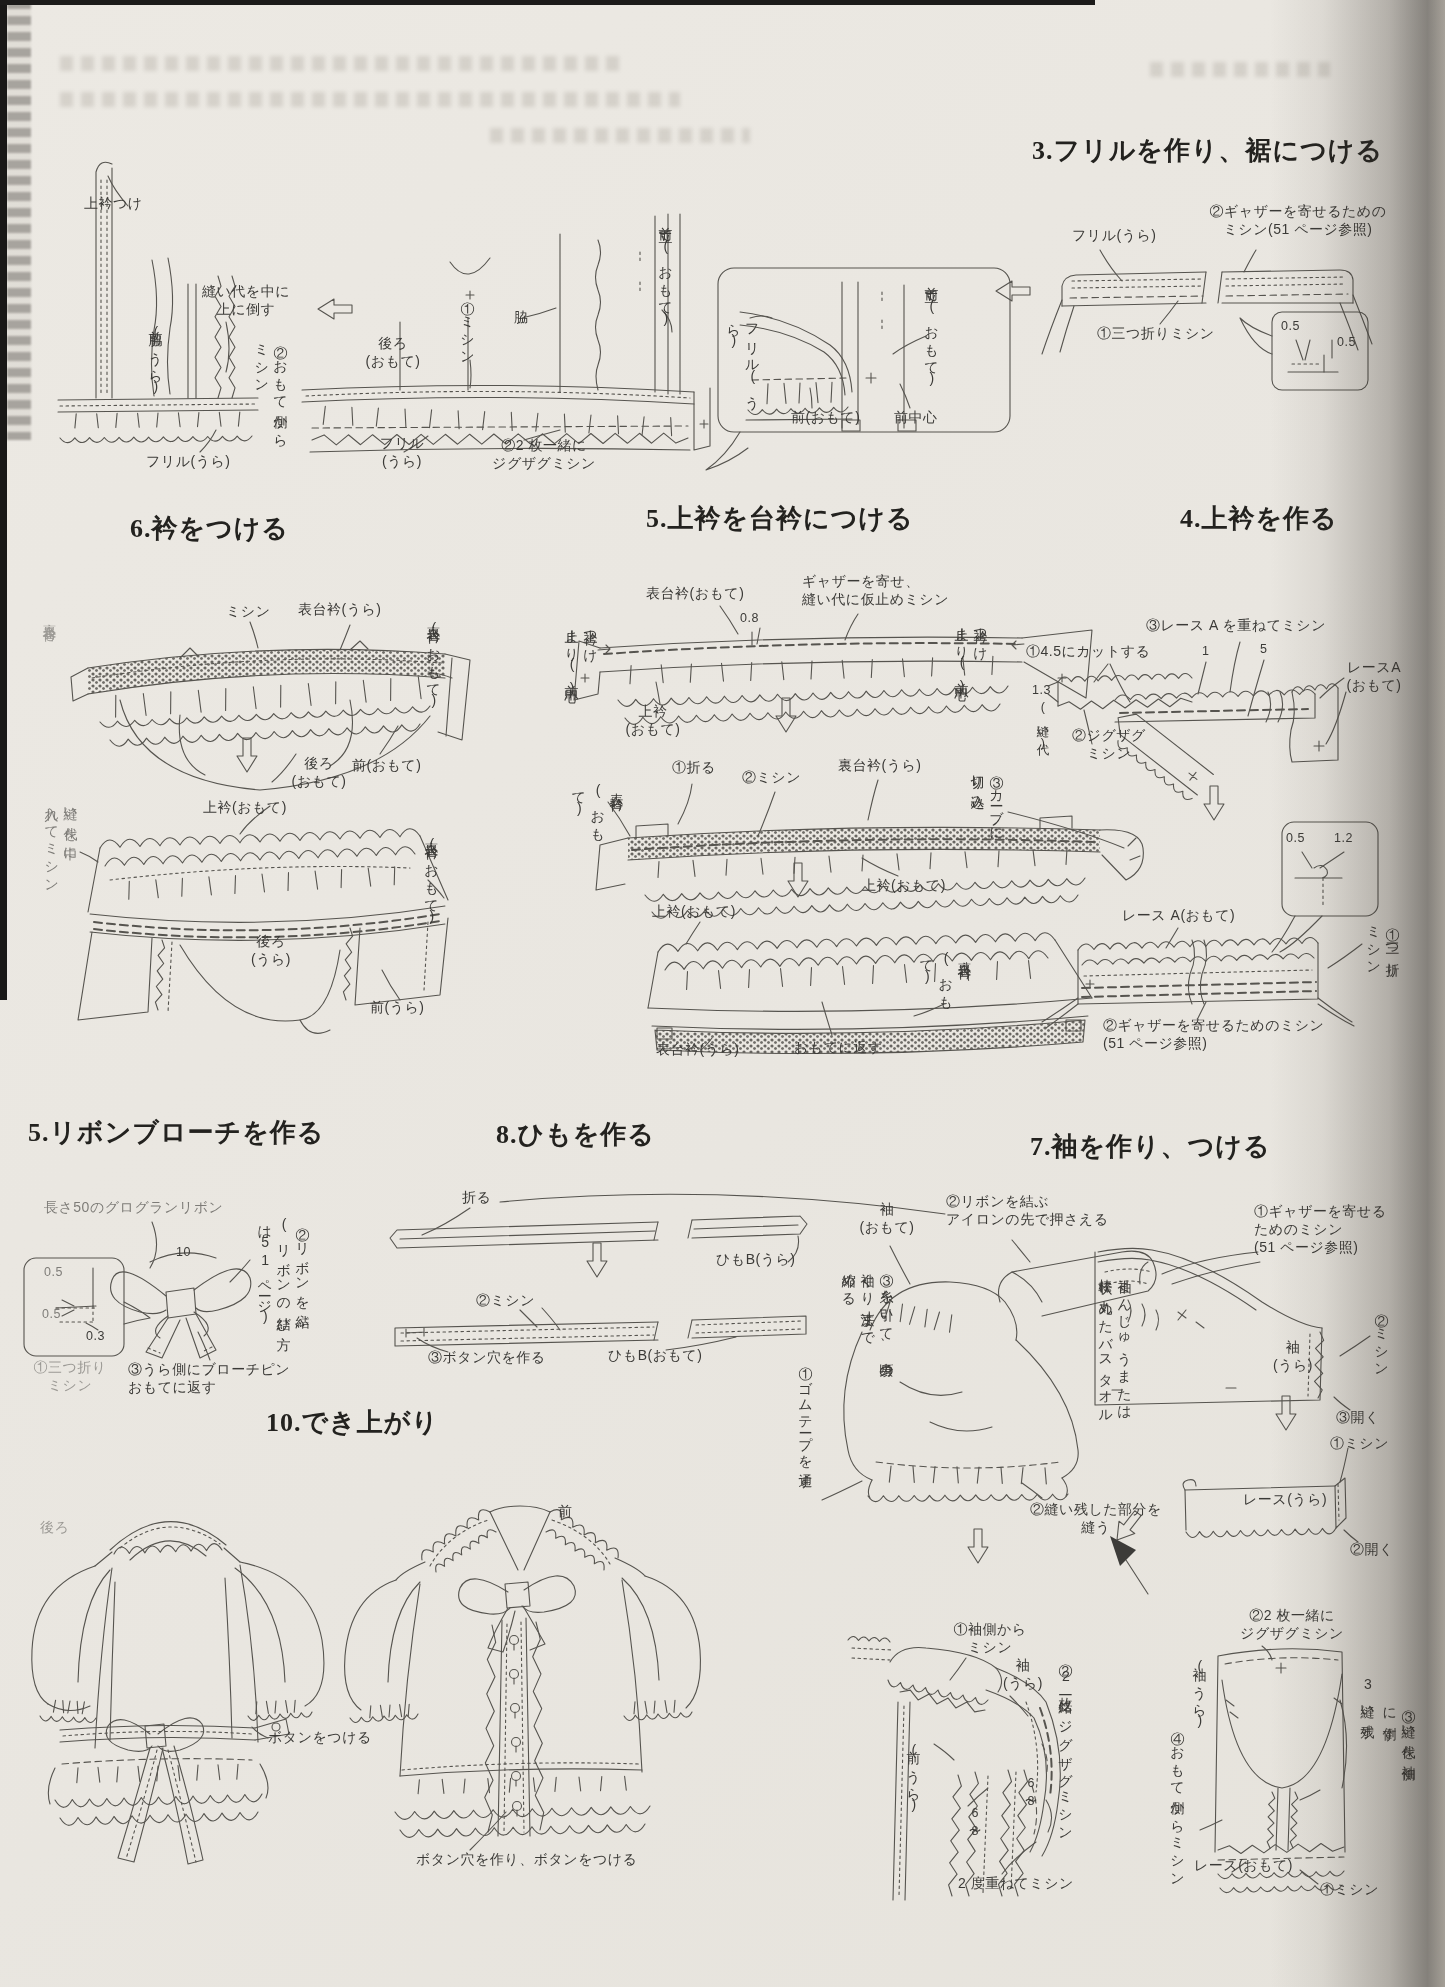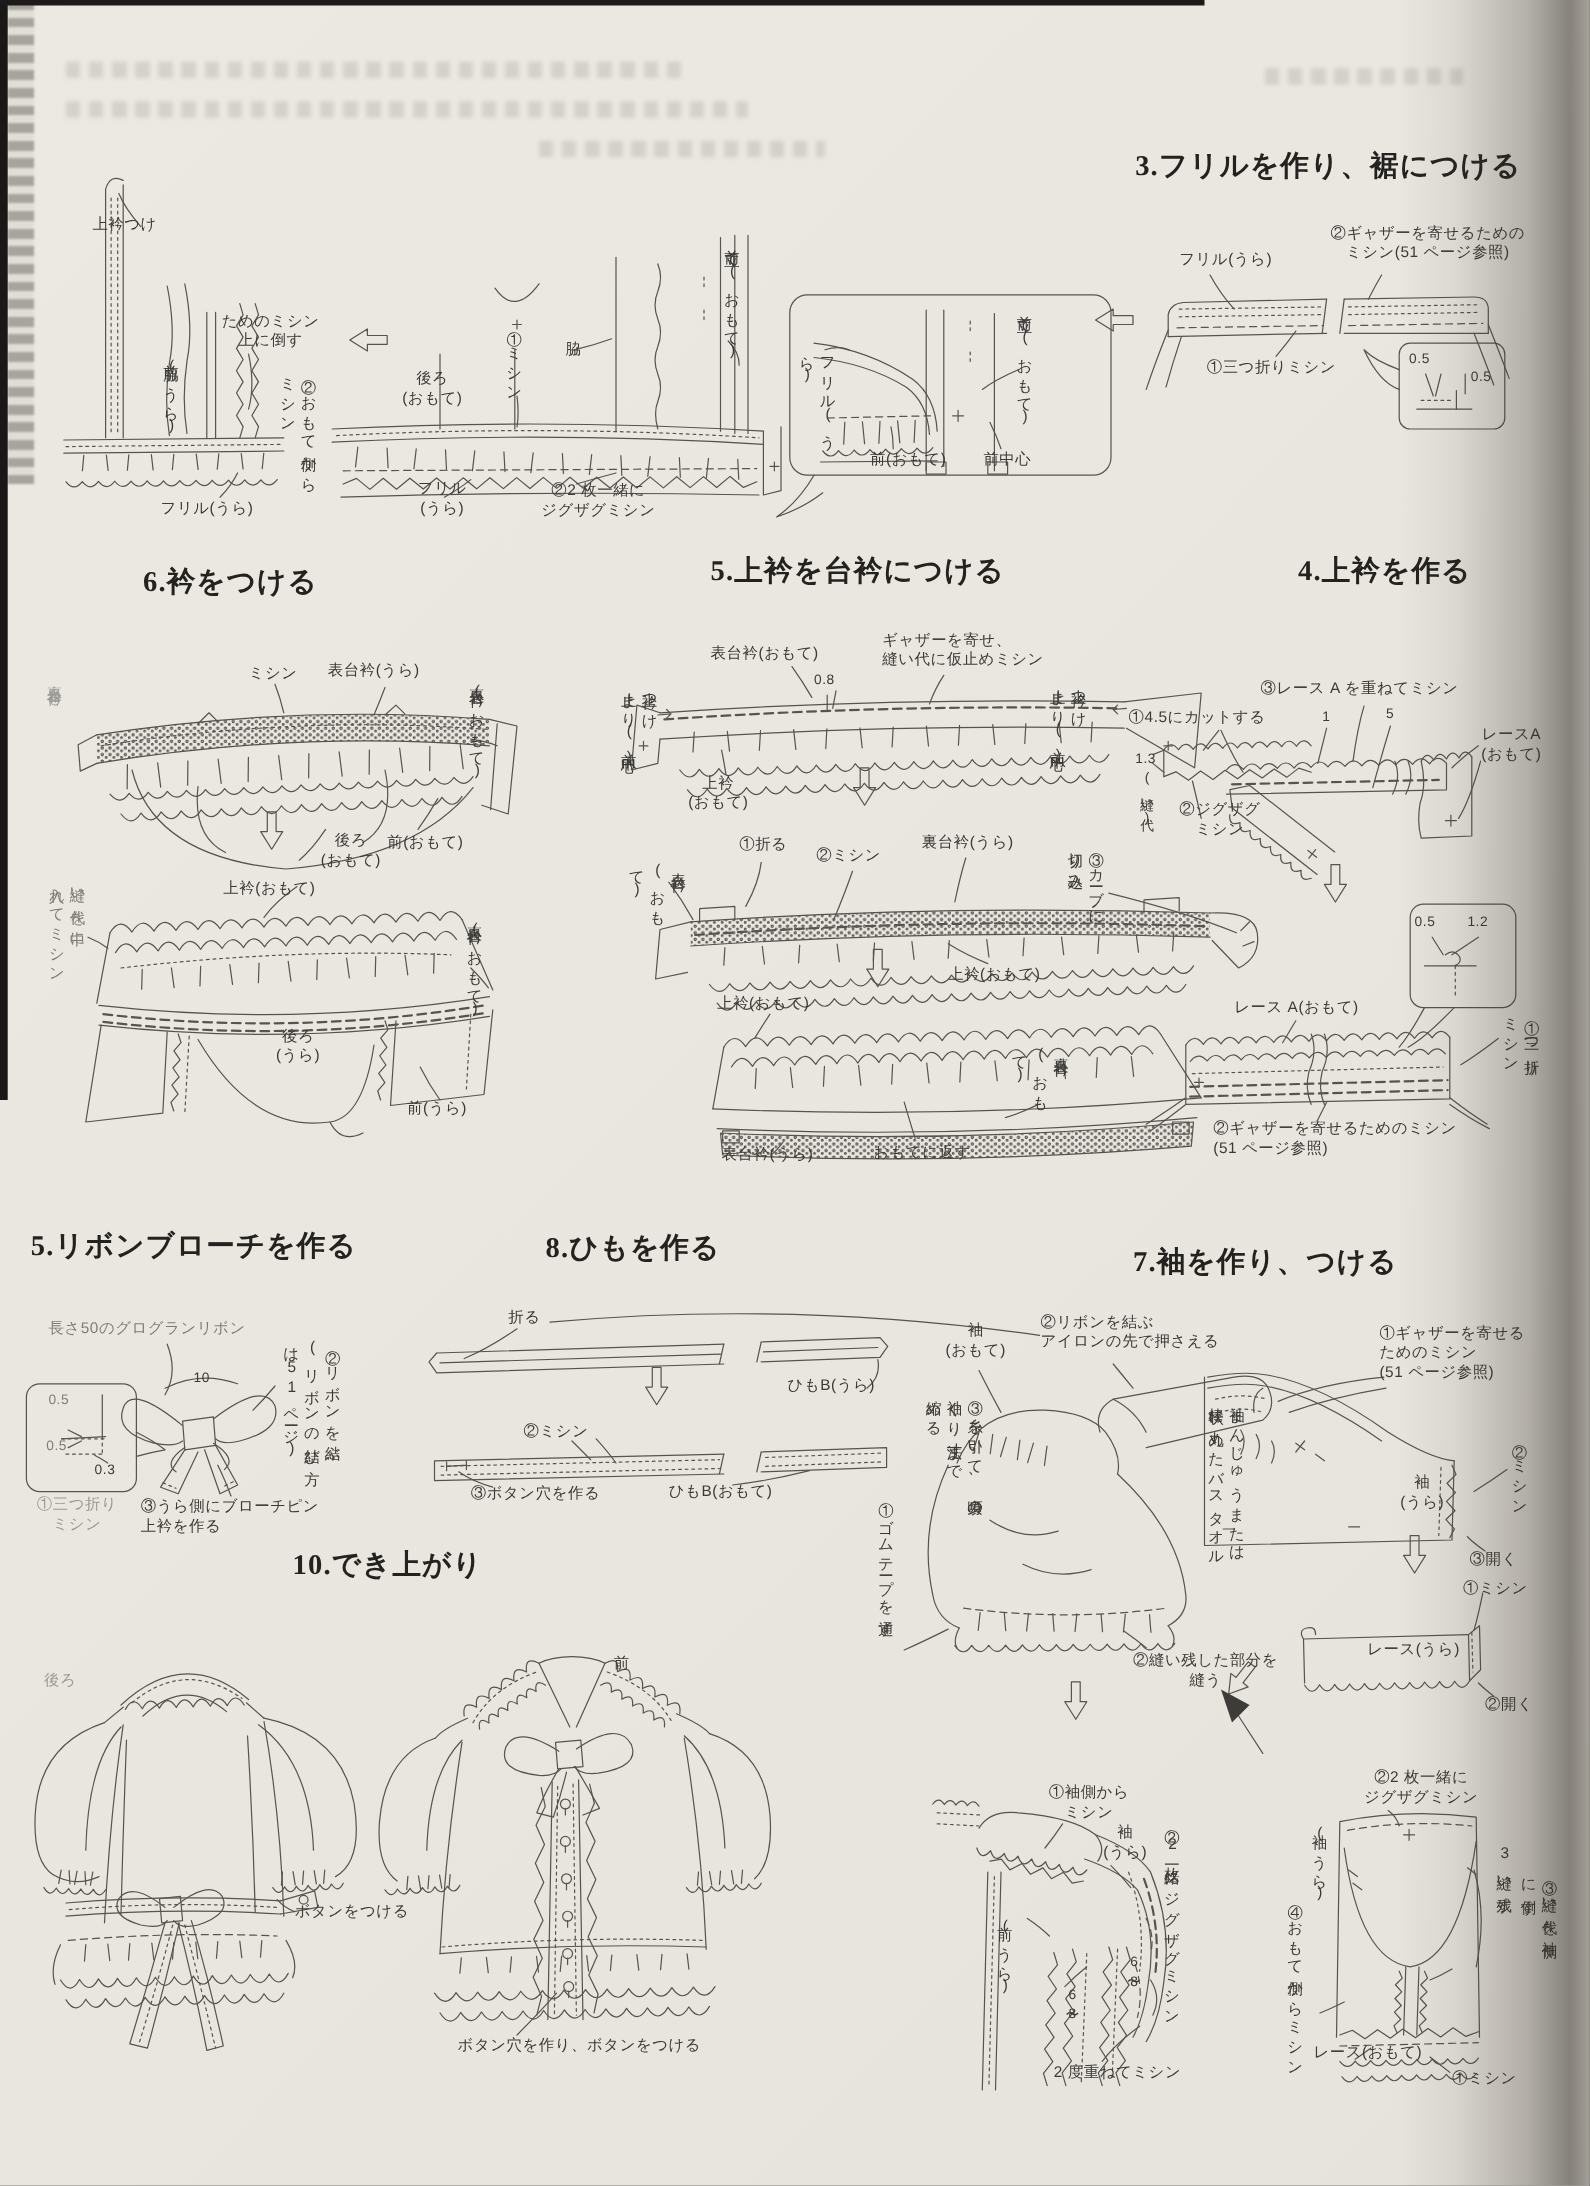--- a/index.html
+++ b/index.html
@@ -448,21 +448,21 @@
 <div class="lb" style="left:514px;top:308px">脇</div>
 <div class="lb c" style="left:348px;top:334px;width:90px">後ろ
 (おもて)</div>
 <div class="lb c" style="left:366px;top:434px;width:72px">フリル
 (うら)</div>
 <div class="lb c" style="left:468px;top:436px;width:152px">②2 枚一緒に
 ジグザグミシン</div>
 <div class="lb v" style="left:246px;top:334px;width:44px;height:126px">②おもて側から
 ミシン</div>
 <div class="lb" style="left:84px;top:194px">上衿つけ</div>
-<div class="lb c" style="left:190px;top:282px;width:112px">ためのミシン
+<div class="lb c" style="left:190px;top:282px;width:112px">縫い代を中に
 上に倒す</div>
 <div class="lb v" style="left:146px;top:320px;height:98px">前脇(うら)</div>
 <div class="lb" style="left:146px;top:452px">フリル(うら)</div>
 
 <div class="lb t" style="left:130px;top:512px">6.衿をつける</div>
 <div class="lb" style="left:226px;top:602px">ミシン</div>
 <div class="lb" style="left:298px;top:600px">表台衿(うら)</div>
 <div class="lb v" style="left:424px;top:614px;height:132px">裏台衿(おもて)</div>
 <div class="lb c" style="left:278px;top:754px;width:82px">後ろ
 (おもて)</div>
@@ -525,21 +525,21 @@
 <div class="lb sm" style="left:176px;top:1244px">10</div>
 <div class="lb v" style="left:246px;top:1216px;width:66px;height:134px">②リボンを結ぶ
 (リボンの結び方
 は51ページ)</div>
 <div class="lb sm dim" style="left:44px;top:1264px">0.5</div>
 <div class="lb sm dim" style="left:42px;top:1306px">0.5</div>
 <div class="lb sm" style="left:86px;top:1328px">0.3</div>
 <div class="lb c faint" style="left:24px;top:1358px;width:92px">①三つ折り
 ミシン</div>
 <div class="lb" style="left:128px;top:1360px;width:212px">③うら側にブローチピン
-上衿を作る</div>
+おもてに返す</div>
 
 <div class="lb t" style="left:496px;top:1118px">8.ひもを作る</div>
 <div class="lb" style="left:462px;top:1188px">折る</div>
 <div class="lb" style="left:716px;top:1250px">ひもB(うら)</div>
 <div class="lb" style="left:476px;top:1291px">②ミシン</div>
 <div class="lb" style="left:428px;top:1348px">③ボタン穴を作る</div>
 <div class="lb" style="left:608px;top:1346px">ひもB(おもて)</div>
 
 <div class="lb t" style="left:1030px;top:1130px">7.袖を作り、つける</div>
 <div class="lb c" style="left:850px;top:1200px;width:74px">袖

